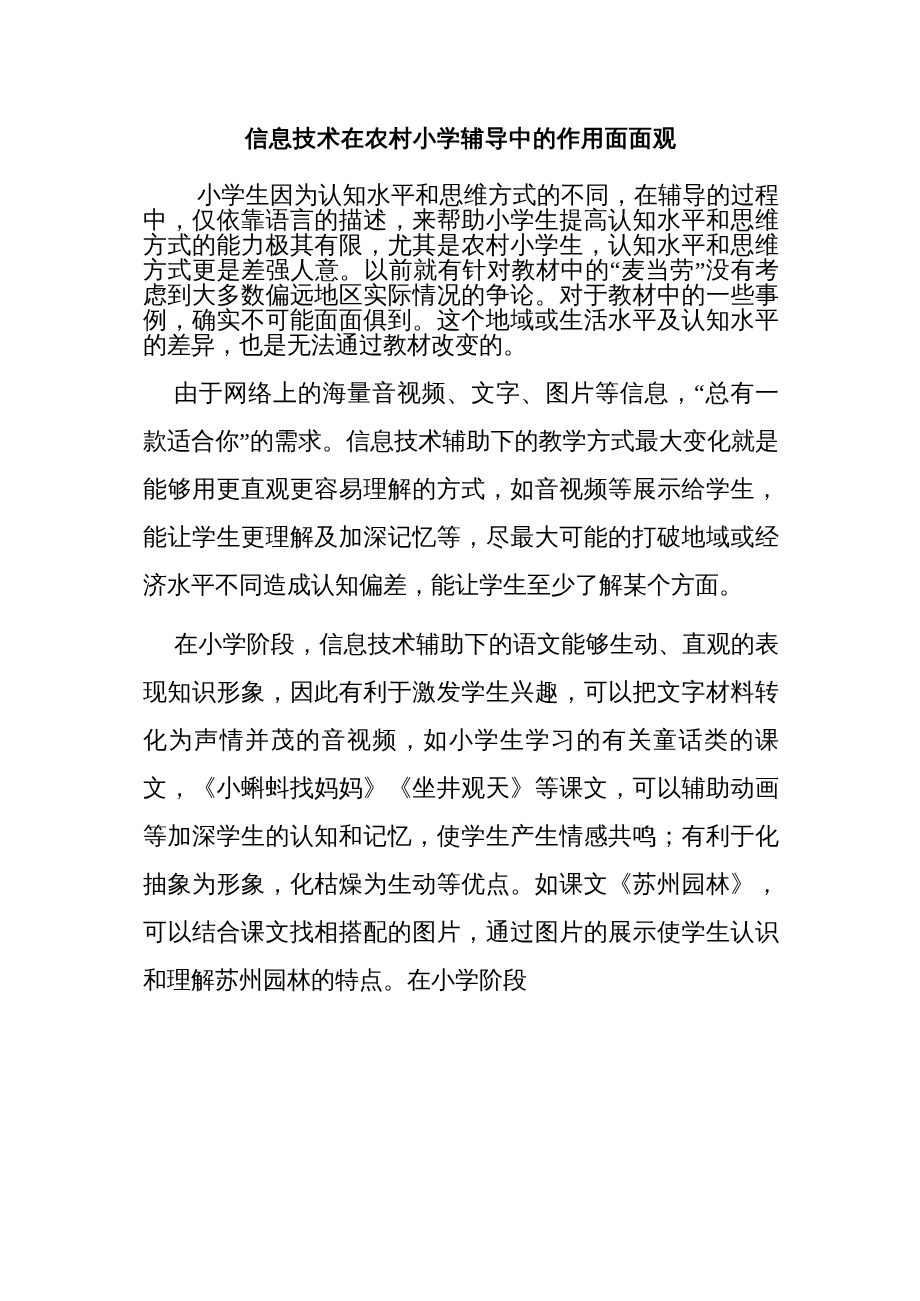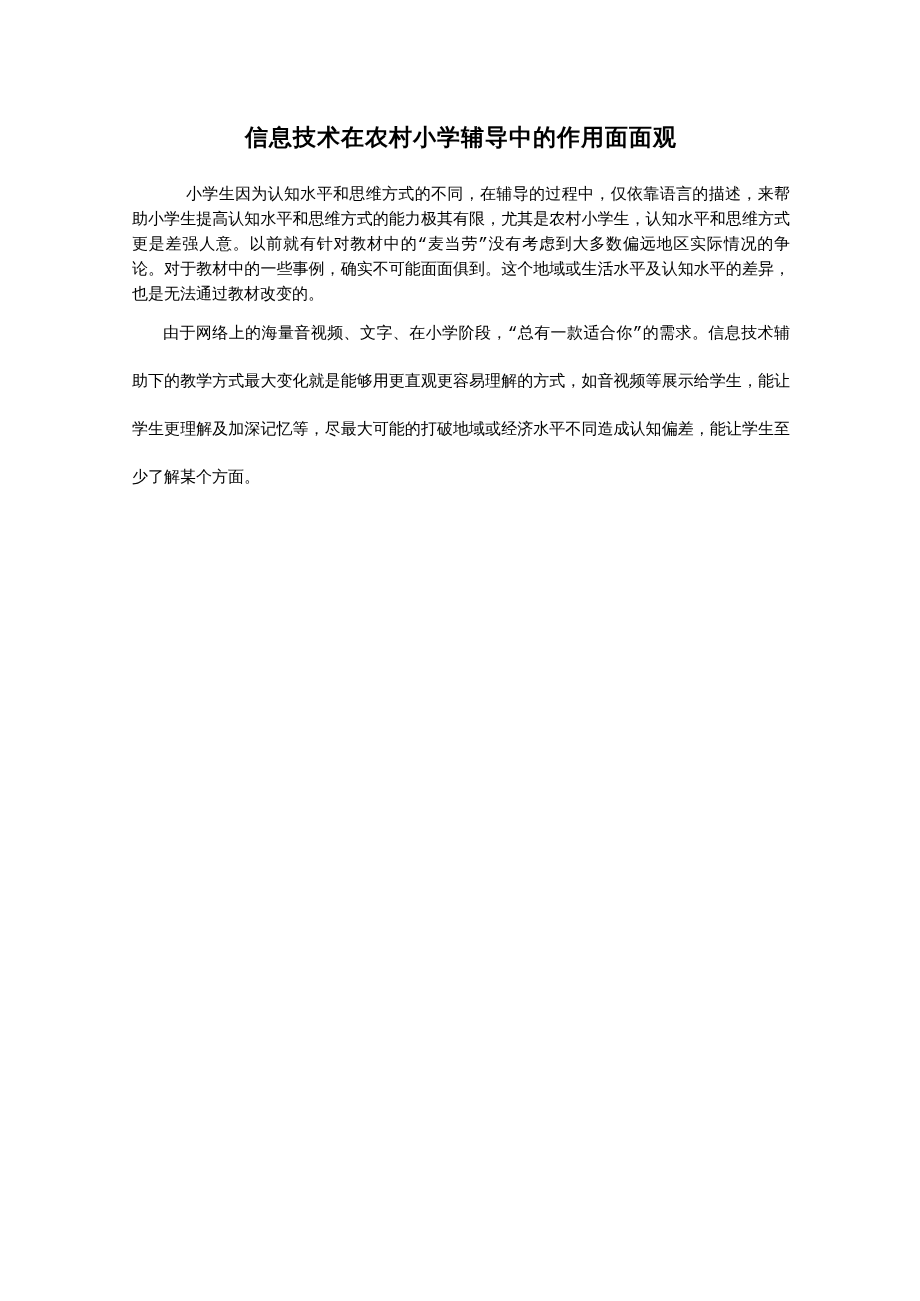--- a/index.html
+++ b/index.html
@@ -6,38 +6,38 @@
     margin: 0;
     padding: 0;
     background: #ffffff;
   }
   .page {
     position: relative;
     width: 920px;
     height: 1301px;
     background: #ffffff;
     overflow: hidden;
-    font-family: Liberation Mono, monospace;
+    font-family: Liberation Serif, serif;
     color: #000000;
   }
   .content {
     padding: 124px 130px 0 132px; 
   }
   .doc-title {
     margin: 0;
     font-size: 23px;
     line-height: 30px;
     font-weight: 700;
     letter-spacing: 1px;
     text-align: center;
     white-space: nowrap;
   }
   .para {
-    margin: 0;
-    font-size: 16px;
+    margin: 11px;
+    font-size: 24px;
     text-align: justify;
     word-break: break-all;
   }
   .para.tight {
     margin-top: 29px;
     line-height: 25px;
     text-indent: 54px;
   }
   .para.wide {
     line-height: 48px;
@@ -47,15 +47,16 @@
   .para.p3 { margin-top: 2px; }
   .para.p4 { margin-top: 6px; }
 </style>
 </head>
 <body>
 
 <div class="page">
   <div class="content">
     <h1 class="doc-title">信息技术在农村小学辅导中的作用面面观</h1>
     <p class="para tight p1">小学生因为认知水平和思维方式的不同，在辅导的过程中，仅依靠语言的描述，来帮助小学生提高认知水平和思维方式的能力极其有限，尤其是农村小学生，认知水平和思维方式更是差强人意。以前就有针对教材中的“麦当劳”没有考虑到大多数偏远地区实际情况的争论。对于教材中的一些事例，确实不可能面面俱到。这个地域或生活水平及认知水平的差异，也是无法通过教材改变的。</p>
-    <p class="para wide p3">由于网络上的海量音视频、文字、在小学阶段，“总有一款适合你”的需求。信息技术辅助下的教学方式最大变化就是能够用更直观更容易理解的方式，如音视频等展示给学生，能让学生更理解及加深记忆等，尽最大可能的打破地域或经济水平不同造成认知偏差，能让学生至少了解某个方面。</p>
+    <p class="para wide p3">由于网络上的海量音视频、文字、图片等信息，“总有一款适合你”的需求。信息技术辅助下的教学方式最大变化就是能够用更直观更容易理解的方式，如音视频等展示给学生，能让学生更理解及加深记忆等，尽最大可能的打破地域或经济水平不同造成认知偏差，能让学生至少了解某个方面。</p>
+    <p class="para wide p4">在小学阶段，信息技术辅助下的语文能够生动、直观的表现知识形象，因此有利于激发学生兴趣，可以把文字材料转化为声情并茂的音视频，如小学生学习的有关童话类的课文，《小蝌蚪找妈妈》《坐井观天》等课文，可以辅助动画等加深学生的认知和记忆，使学生产生情感共鸣；有利于化抽象为形象，化枯燥为生动等优点。如课文《苏州园林》，可以结合课文找相搭配的图片，通过图片的展示使学生认识和理解苏州园林的特点。在小学阶段</p>
   </div>
 </div>
 
 </body></html>

